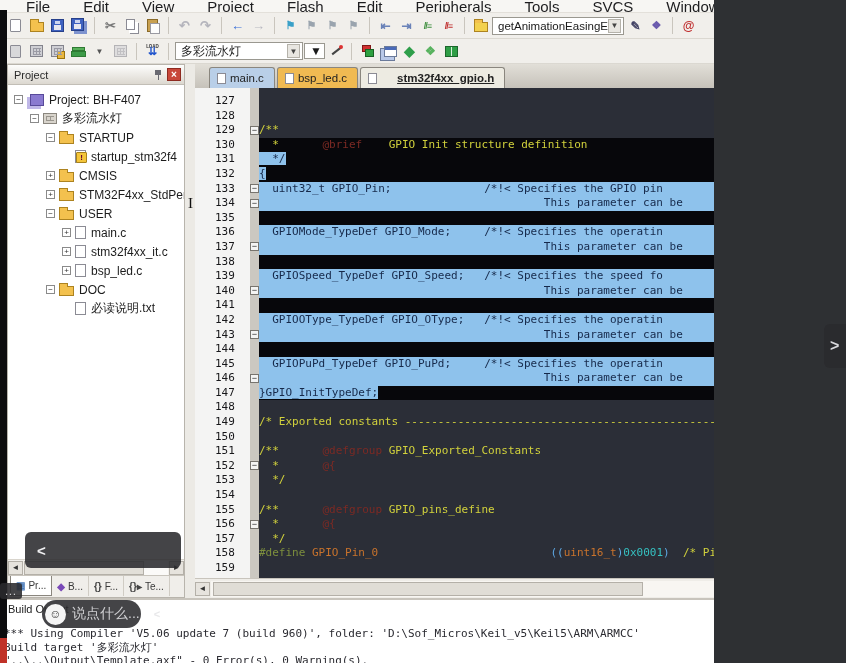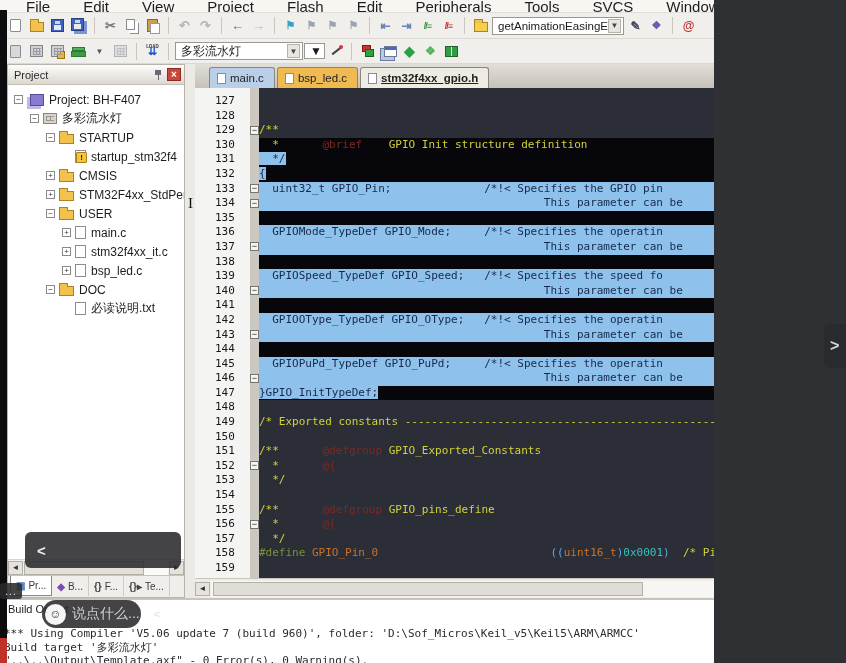--- a/index.html
+++ b/index.html
@@ -93,21 +93,21 @@
   #ibeam { position:absolute; left:188px; top:131px; font-family:"Liberation Serif",serif; font-size:15px; color:#111; }
 
   
   #editor { position:absolute; left:195px; top:0; width:519px; height:534px; }
   #tabbar { height:24px; background:linear-gradient(#e2dfd8,#c6c2ba); display:flex; align-items:flex-end; padding-left:14px; overflow:hidden; }
   .etab { height:21px; display:flex; align-items:center; gap:4px; padding:0 10px 0 7px; font-size:11.5px; color:#222; border:1px solid #8a867e; border-bottom:none; border-radius:3px 3px 0 0; margin-right:2px; white-space:nowrap; }
   .etab .pg { width:9px; height:11px; background:#fff; border:1px solid #8b8b94; flex:none; }
   .etab.v-blue { background:#b9cfe8; }
   .etab.v-amber { background:#f0ba52; }
   .etab.v-active { background:#edebe2; font-weight:bold; }
-  .etab.v-active .lbl { text-decoration:underline; }
+  .etab.v-active .lbl { text-decoration:underline;margin-left:16px; }
 
   #code-wrap { height:490px; display:flex; overflow:hidden; background:#2b2e37; }
   #gutter { width:55px; background:#f4f4f3; flex:none; padding-top:6px; }
   #foldcol { width:9px; background:#cbc8c1; flex:none; padding-top:6px; }
   #codecol { flex:1; padding-top:6px; overflow:hidden; }
   .gut-row, .fold-row, .code-row { height:14.6px; }
   .gut-row { font-family:"DejaVu Sans Mono",monospace; font-size:11px; color:#17171a; text-align:right; padding-right:16px; line-height:14.6px;margin-left:20px; }
   .fold-row { position:relative; }
   .fold-box { position:absolute; left:0; top:2.5px; width:9px; height:9px; background:#f4f4f3; border:1px solid #77746e; font-size:9px; line-height:7px; text-align:center; color:#222; }
   .code-row { font-family:"DejaVu Sans Mono",monospace; font-size:11px; line-height:14.6px; white-space:pre; overflow:hidden; }

